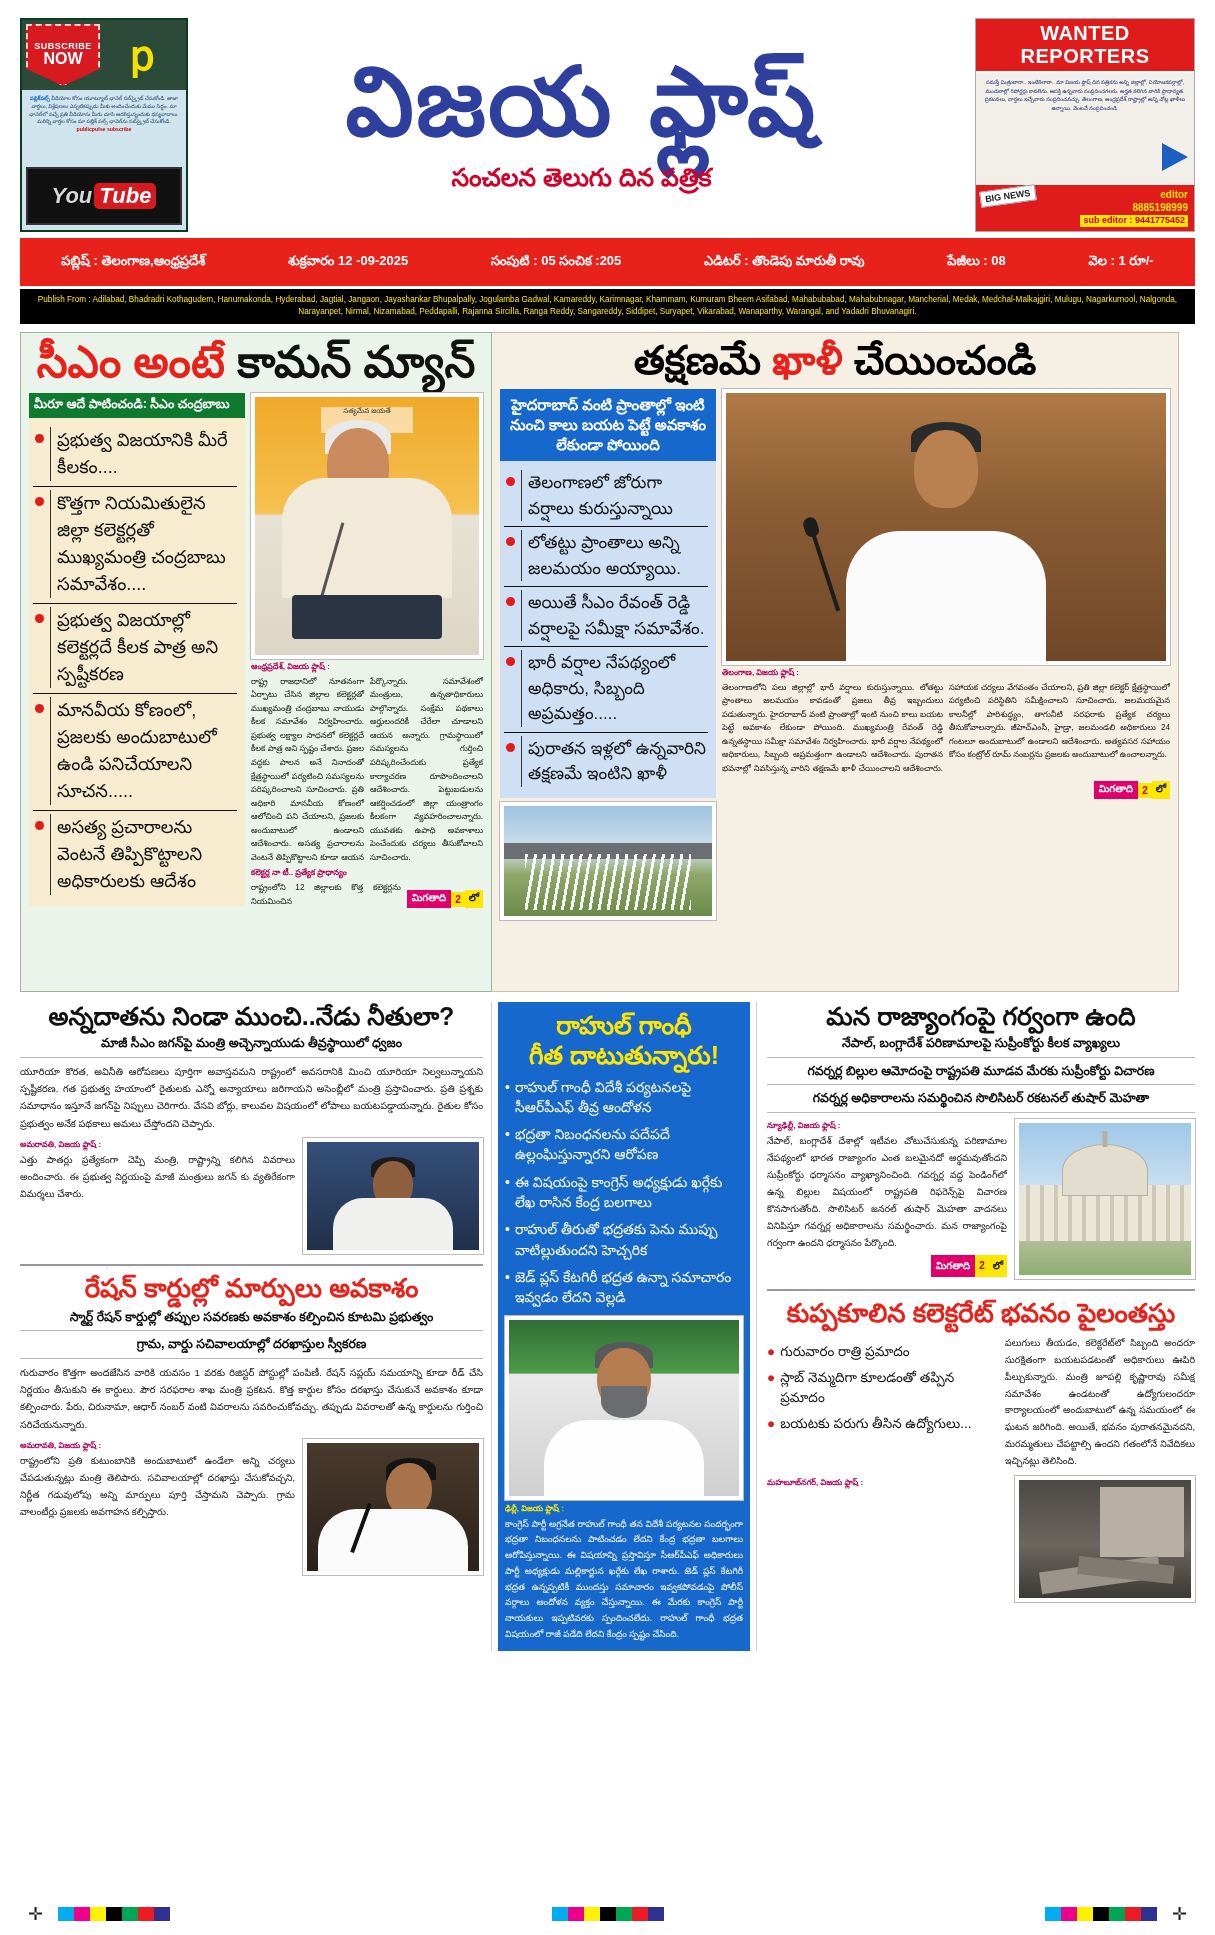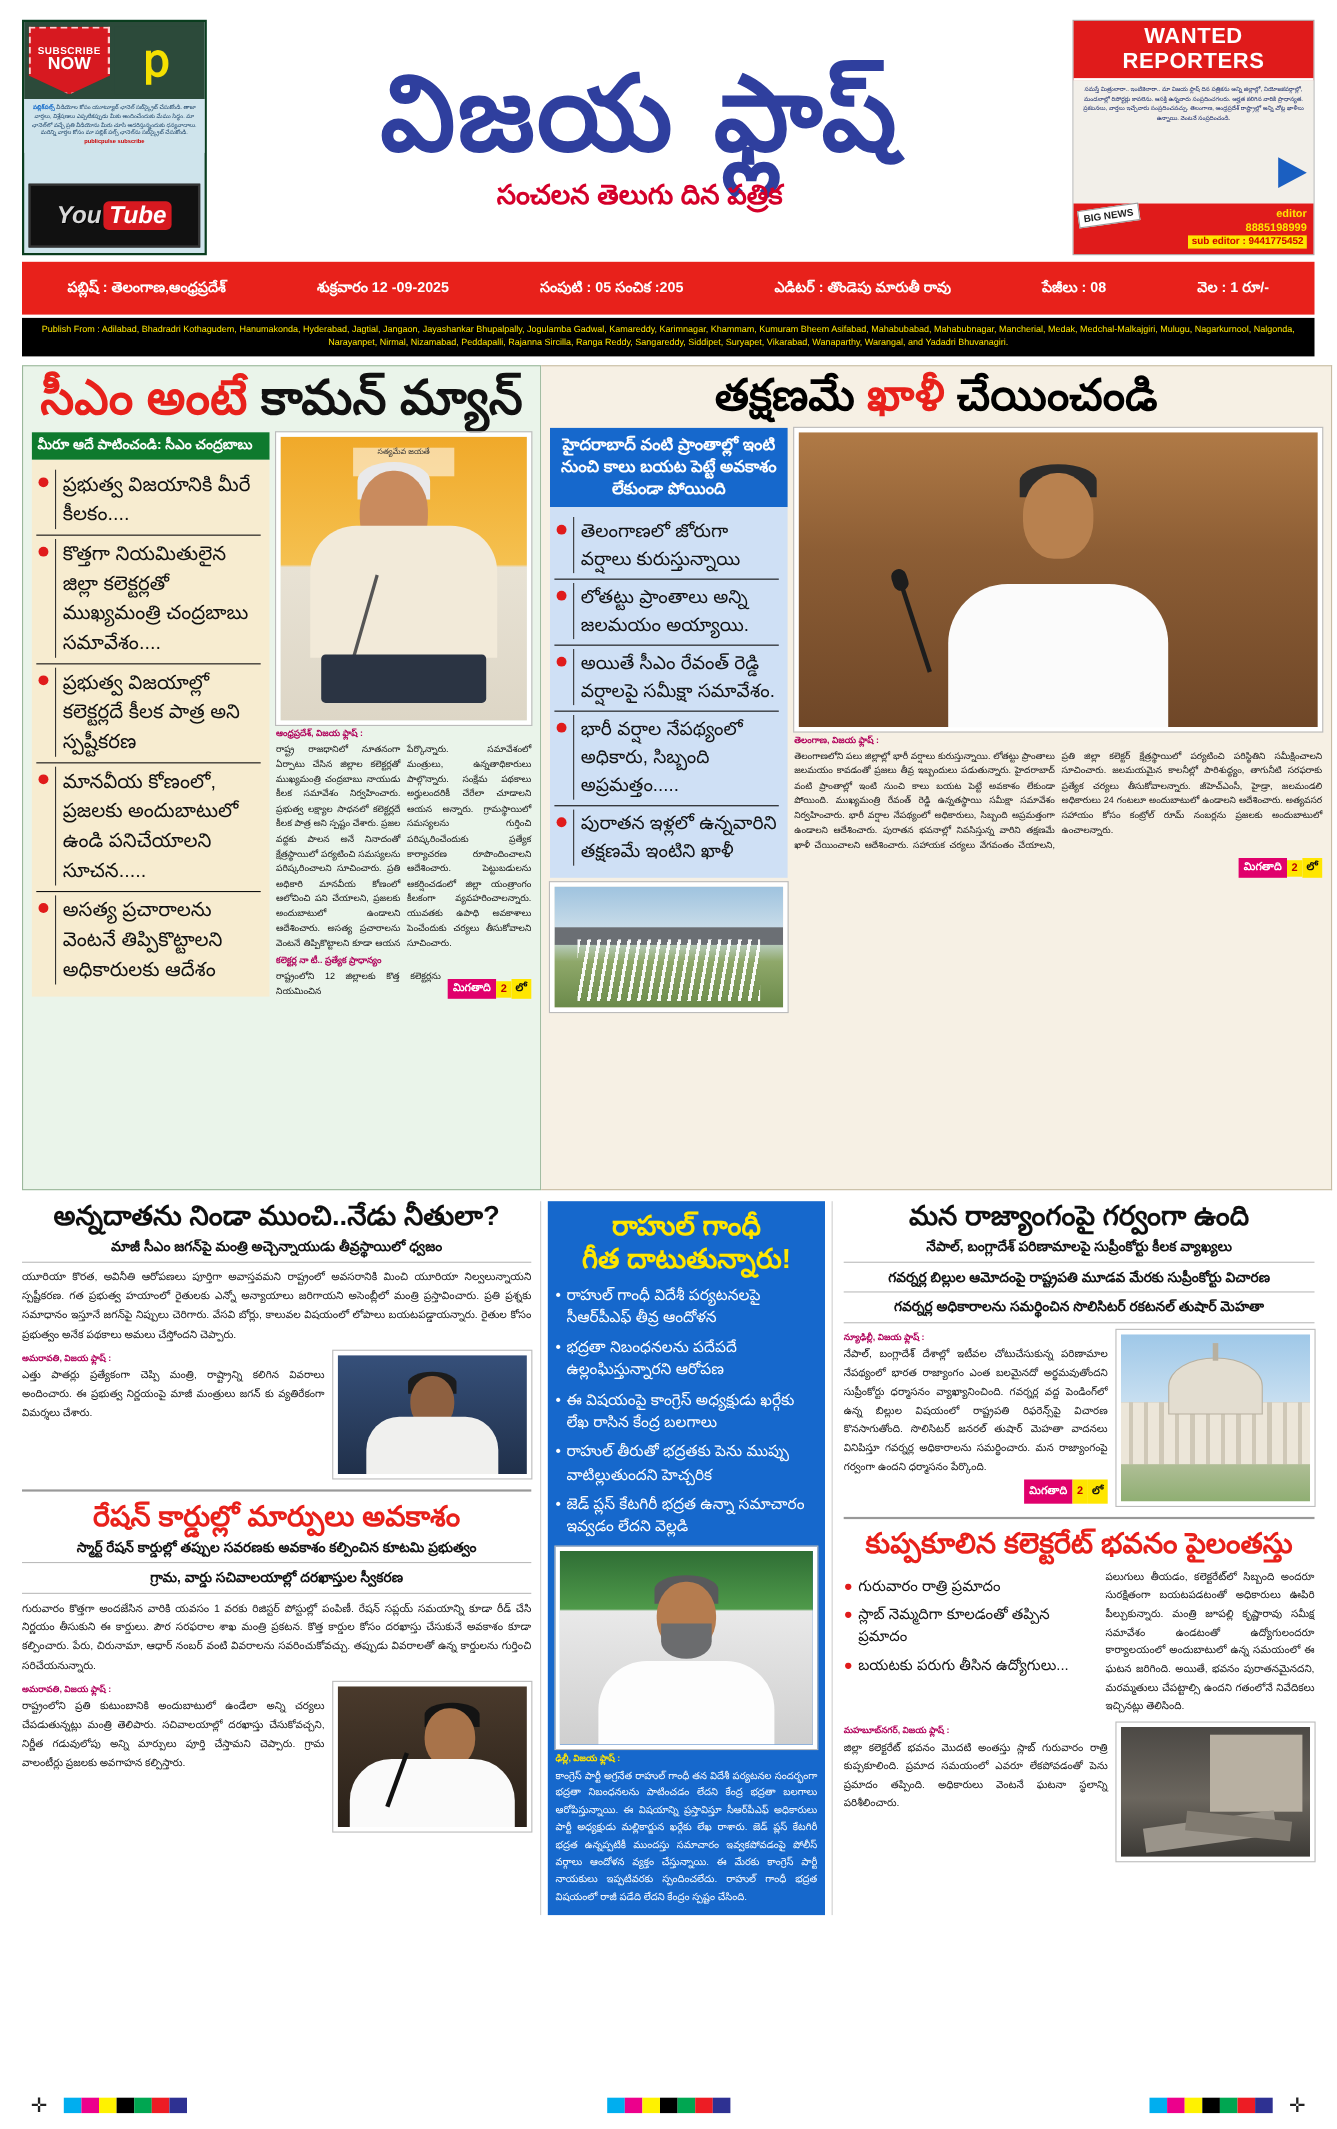--- a/index.html
+++ b/index.html
@@ -56,21 +56,21 @@
   .horn { position:absolute; right:6px; top:-42px; width:0; height:0; border-top:14px solid transparent;
      border-bottom:14px solid transparent; border-left:26px solid #1b5fc1; }
 
   
   .redbar { margin: 6px 20px 0 20px; background:#e8211b; color:#fff; height:48px;
      display:flex; align-items:center; justify-content:space-around; font-size:13px; font-weight:bold; }
   .blackbar { margin: 3px 20px 0 20px; background:#000; color:#ffe600; font-size:8.2px;
      text-align:center; padding:5px 10px; line-height:1.5; }
 
   
-  .lead { display:flex; margin: 8px 4px 0 20px; gap: 0; height: 750px; }
+  .lead { display:flex; margin: 8px 36px 0 20px; gap: 0; height: 660px; }
   .lead-left { width: 472px; background:#eaf4ea; border:1px solid #9bb79b; padding:6px 8px 6px 8px; position:relative; }
   .lead-right { flex:1; background:#f6f0e4; border:1px solid #c8bda4; border-left:none; padding:6px 8px; position:relative;}
 
   .hl-big { font-size: 44px; font-weight: bold; line-height: 1.05; text-align:center; white-space:nowrap; }
   .hl-big .red { color:#e8211b; }
   .hl-big .blk { color:#111; }
   .hl-big2 { font-size: 40px; font-weight: bold; line-height:1.05; text-align:center; white-space:nowrap;}
   .hl-big2 .red { color:#e8211b; }
 
   .lead-body { display:flex; gap:6px; margin-top:8px; }
@@ -504,21 +504,20 @@
             <div class="mid-li" style="color:#111;font-size:13.5px">
                 <span class="d" style="color:#e01b1b">●</span>
                 <span>బయటకు పరుగు తీసిన ఉద్యోగులు...</span>
               </div>
           </div>
           <div class="tc-text">పలుగులు తీయడం, కలెక్టరేట్‌లో సిబ్బంది అందరూ సురక్షితంగా బయటపడటంతో అధికారులు ఊపిరి పీల్చుకున్నారు. మంత్రి జూపల్లి కృష్ణారావు సమీక్ష సమావేశం ఉండటంతో ఉద్యోగులందరూ కార్యాలయంలో అందుబాటులో ఉన్న సమయంలో ఈ ఘటన జరిగింది. అయితే, భవనం పురాతనమైనదని, మరమ్మతులు చేపట్టాల్సి ఉందని గతంలోనే నివేదికలు ఇచ్చినట్లు తెలిసింది.</div>
         </div>
         <div class="two-col">
           <div class="tc-text">
             <div class="cap-red">మహబూబ్‌నగర్, విజయ ఫ్లాష్ :</div>
-            <div>జిల్లా కలెక్టరేట్ భవనం మొదటి అంతస్తు స్లాబ్ గురువారం రాత్రి కుప్పకూలింది. ప్రమాద సమయంలో ఎవరూ లేకపోవడంతో పెను ప్రమాదం తప్పింది. అధికారులు వెంటనే ఘటనా స్థలాన్ని పరిశీలించారు.</div>
           </div>
           <div class="tc-img">
             <div class="photo">
                 <div class="ph-rubble">
                   <div class="wall"></div>
                   <div class="slab"></div>
                   <div class="slab2"></div>
                 </div>
               </div>
           </div>

